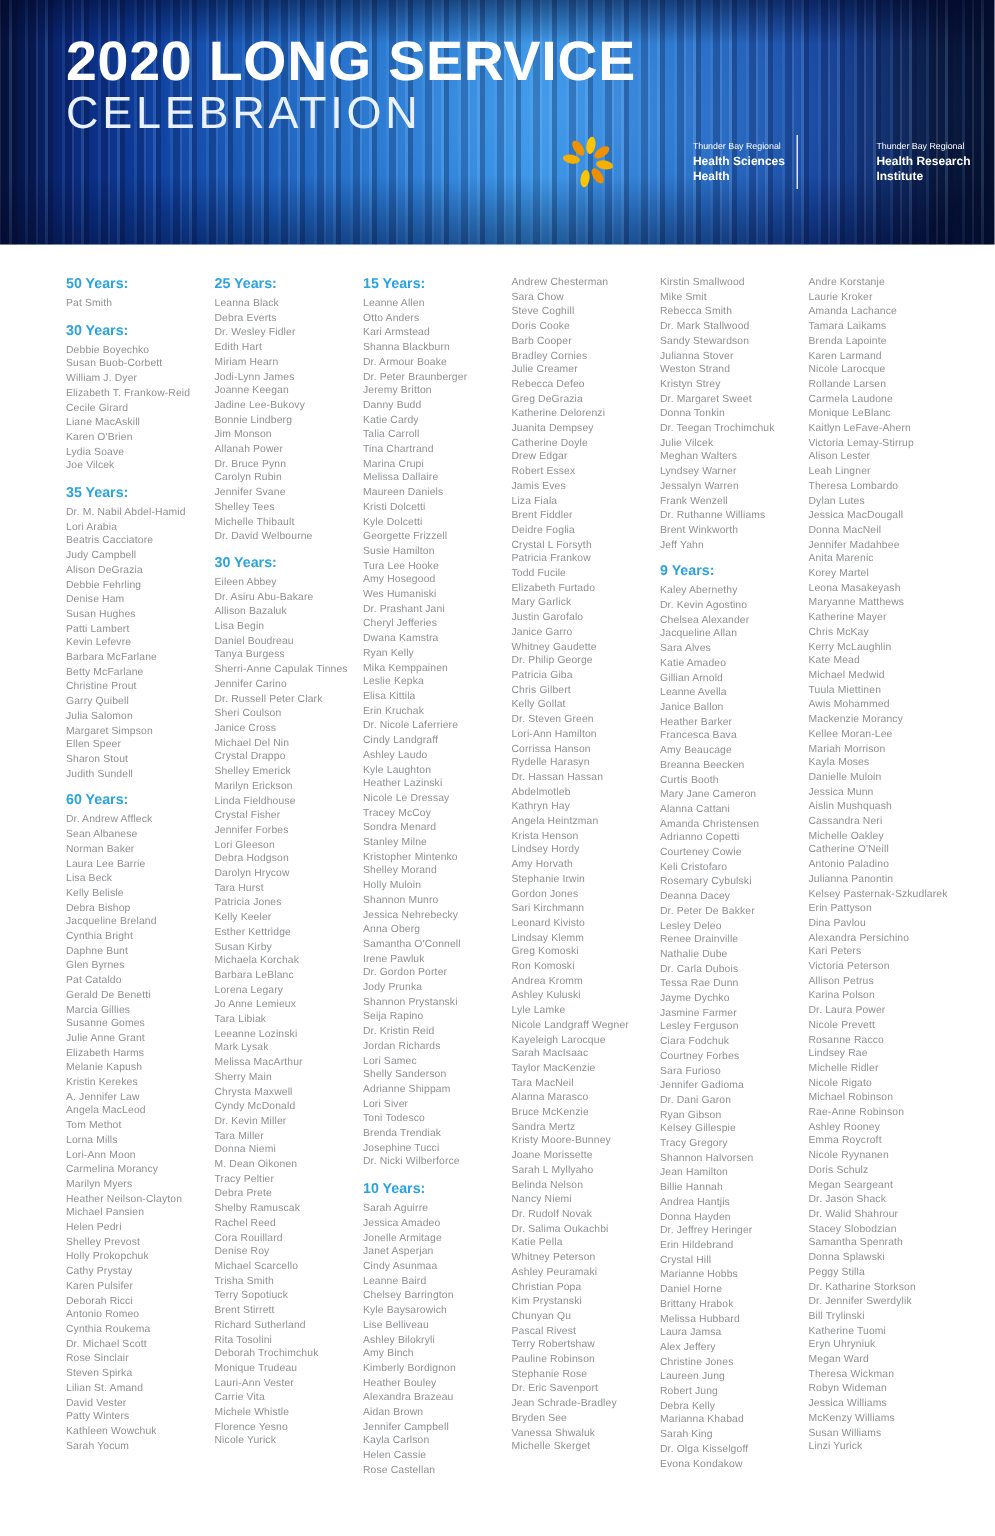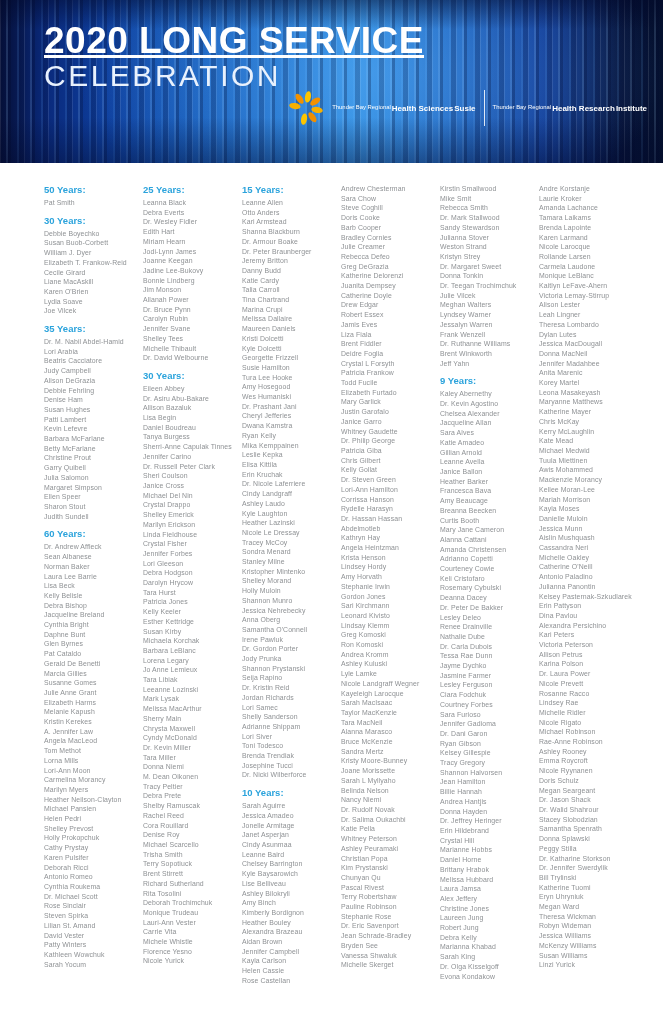--- a/index.html
+++ b/index.html
@@ -27,35 +27,35 @@
         rgba(170,215,255,0.16) 6px 8px, rgba(2,10,45,0.28) 8px 11px,
         rgba(255,255,255,0) 11px 17px, rgba(120,190,255,0.12) 17px 19px,
         rgba(3,12,50,0.22) 19px 24px);
   }
   .hero .vignette{
     position:absolute;inset:0;
     background:linear-gradient(180deg, rgba(2,8,40,0.50) 0%, rgba(2,8,40,0) 18%, rgba(2,8,40,0) 72%, rgba(2,8,40,0.40) 100%);
   }
   .title-1{
     position:absolute;left:44px;top:22px;margin:0;
-    font-size:37px;font-weight:700;color:#ffffff;letter-spacing:0.5px;line-height:1;z-index:3;text-decoration:underline;
+    font-size:37px;font-weight:700;color:#ffffff;letter-spacing:0.5px;line-height:1;z-index:3;
   }
   .title-2{
     position:absolute;left:44px;top:61px;margin:0;
     font-size:30px;font-weight:400;color:#e8f1fd;letter-spacing:2.5px;line-height:1;z-index:3;
   }
   .subtitle{
     position:absolute;left:45px;top:110px;width:372px;margin:0;
     font-size:9.6px;line-height:13.4px;color:#d9e6f8;z-index:3;
   }
   .logos{
     position:absolute;right:16px;top:90px;display:flex;align-items:center;gap:8px;z-index:3;color:#fff;
   }
   .flower{flex:0 0 auto;display:block;}
-  .org{display:flex;flex-direction:row;gap:1px;}
+  .org{display:flex;flex-direction:column;gap:1px;margin-left:44px;}
   .org-tiny{font-size:5.9px;line-height:7px;font-weight:400;}
   .org-bold{font-size:8px;line-height:9px;font-weight:700;}
   .logo-divider{width:1px;height:36px;background:rgba(255,255,255,0.85);}
   .names{
     position:absolute;left:44px;top:184px;
     display:grid;grid-template-columns:repeat(6,97px);column-gap:2px;
   }
   .col{min-width:0;}
   .year-heading{
     font-size:9.5px;font-weight:700;color:var(--heading-blue);
@@ -88,21 +88,21 @@
           <ellipse cx="20" cy="7.5" rx="3.3" ry="6.4" fill="#EF8E00" transform="rotate(145 20 20)"></ellipse>
           <ellipse cx="20" cy="7.5" rx="3.3" ry="6.4" fill="#FDC500" transform="rotate(190 20 20)"></ellipse>
           <ellipse cx="20" cy="7.5" rx="3.3" ry="6.4" fill="#F7B000" transform="rotate(280 20 20)"></ellipse>
           <ellipse cx="20" cy="7.5" rx="3.3" ry="6.4" fill="#F29100" transform="rotate(325 20 20)"></ellipse>
         </g>
       </svg>
 
       <div class="org">
         <span class="org-tiny">Thunder Bay Regional</span>
         <span class="org-bold">Health Sciences</span>
-        <span class="org-bold">Susie</span>
+        <span class="org-bold">Health</span>
       </div>
 
       <div class="logo-divider"></div>
 
       <div class="org">
         <span class="org-tiny">Thunder Bay Regional</span>
         <span class="org-bold">Health Research</span>
         <span class="org-bold">Institute</span>
       </div>
     </div>

